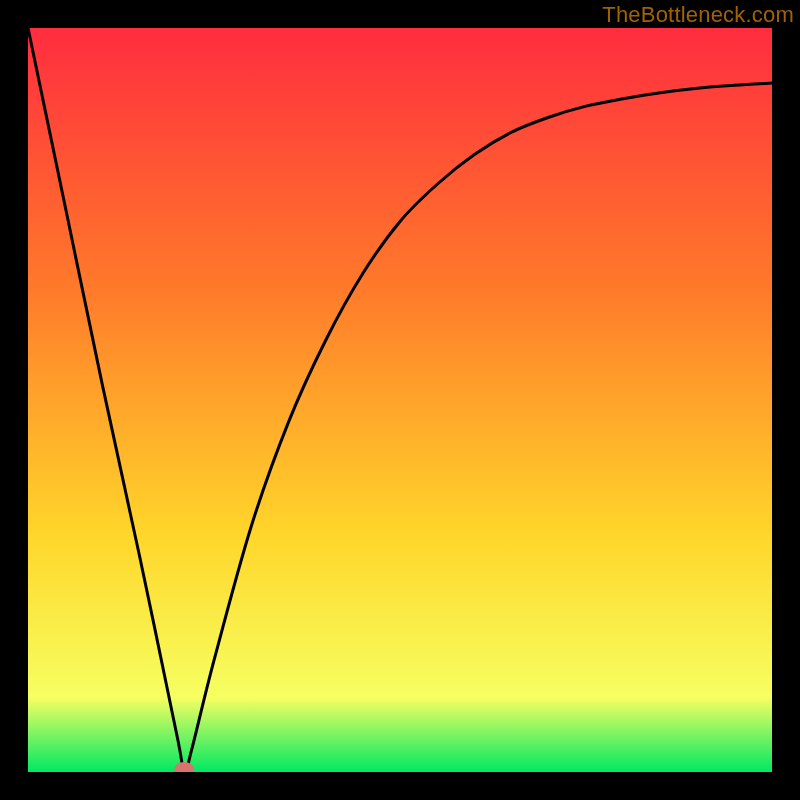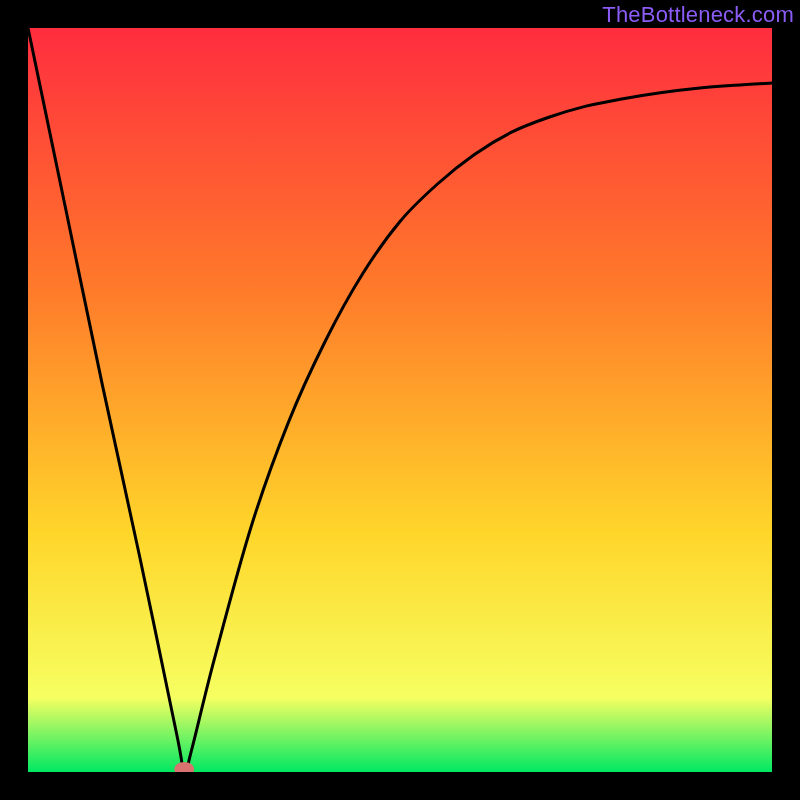--- a/index.html
+++ b/index.html
@@ -8,21 +8,21 @@
     height: 800px;
     background: #000;
     position: relative;
     font-family: Arial, Helvetica, sans-serif;
     overflow: hidden;
   }
   .watermark {
     position: absolute;
     top: 2px;
     right: 6px;
-    color: #8b5cf6;
+    color: #a16207;
     font-size: 22px;
     font-weight: 500;
     letter-spacing: 0.2px;
     z-index: 10;
   }
   .frame {
     position: absolute;
     top: 28px;
     left: 28px;
     width: 744px;

